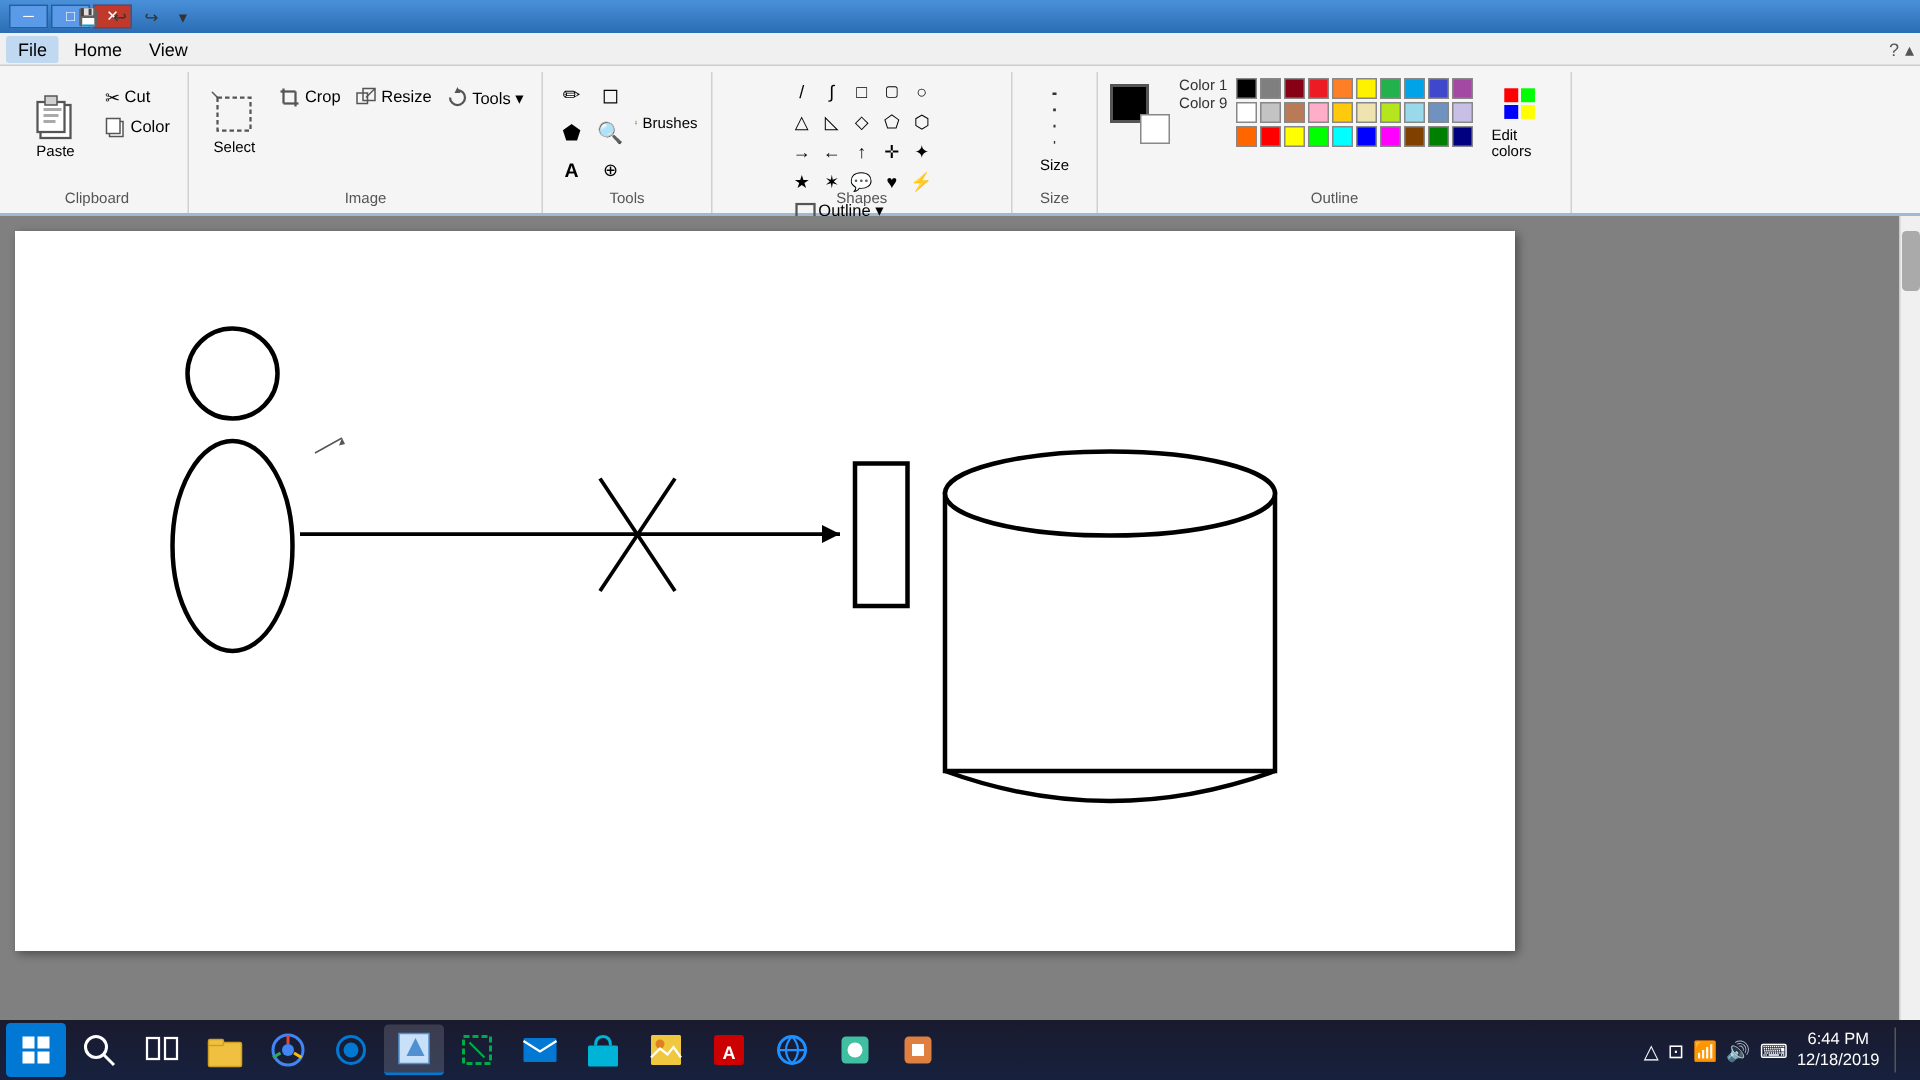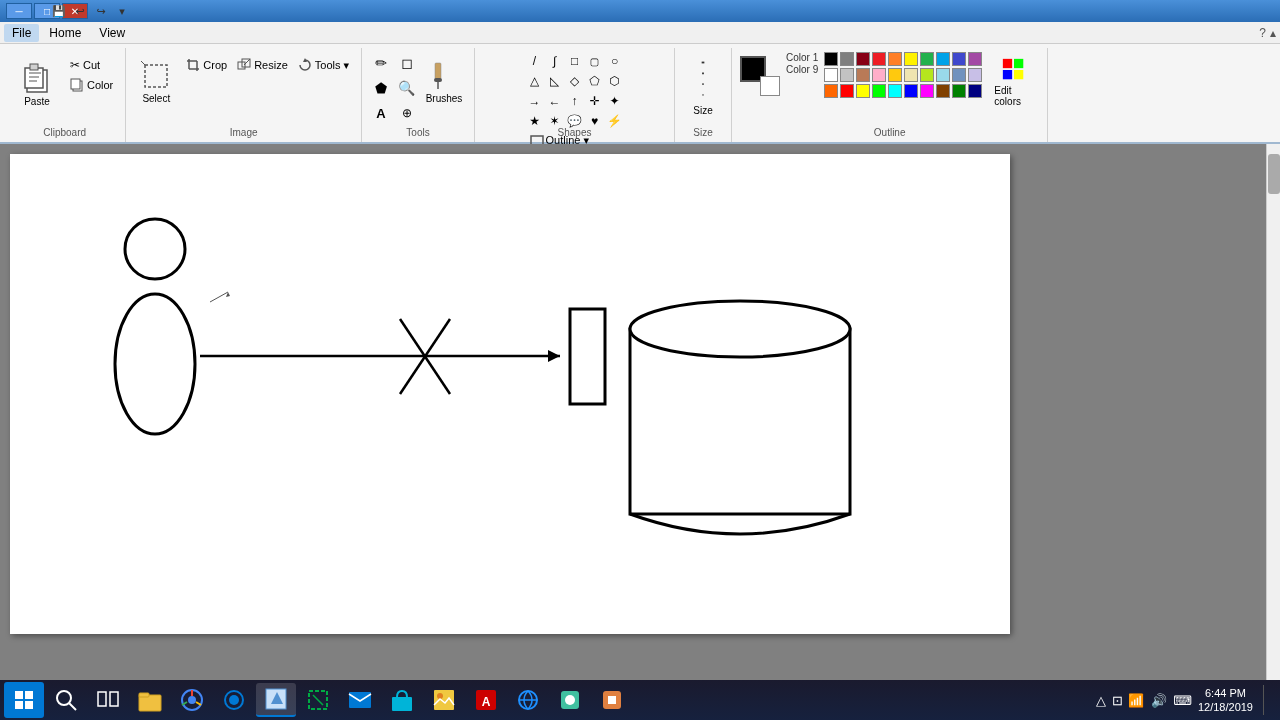--- a/index.html
+++ b/index.html
@@ -165,21 +165,21 @@
       width: 22px; height: 22px;
       cursor: pointer;
       border: 1px solid transparent;
       border-radius: 2px;
       display: flex; align-items: center; justify-content: center;
       font-size: 14px;
     }
 
     
     .brushes-btn {
-      display: flex; flex-direction: column; align-items: center;
+      display: flex; flex-direction: row; align-items: center;
       width: 44px; height: 60px;
       cursor: pointer; border: 1px solid transparent;
       border-radius: 3px; font-size: 10px; gap: 2px; justify-content: center;
     }
 
     
     .shapes-group .ribbon-content {
       gap: 4px; flex-wrap: wrap; max-width: 160px;
     }
     .shape-icon {

